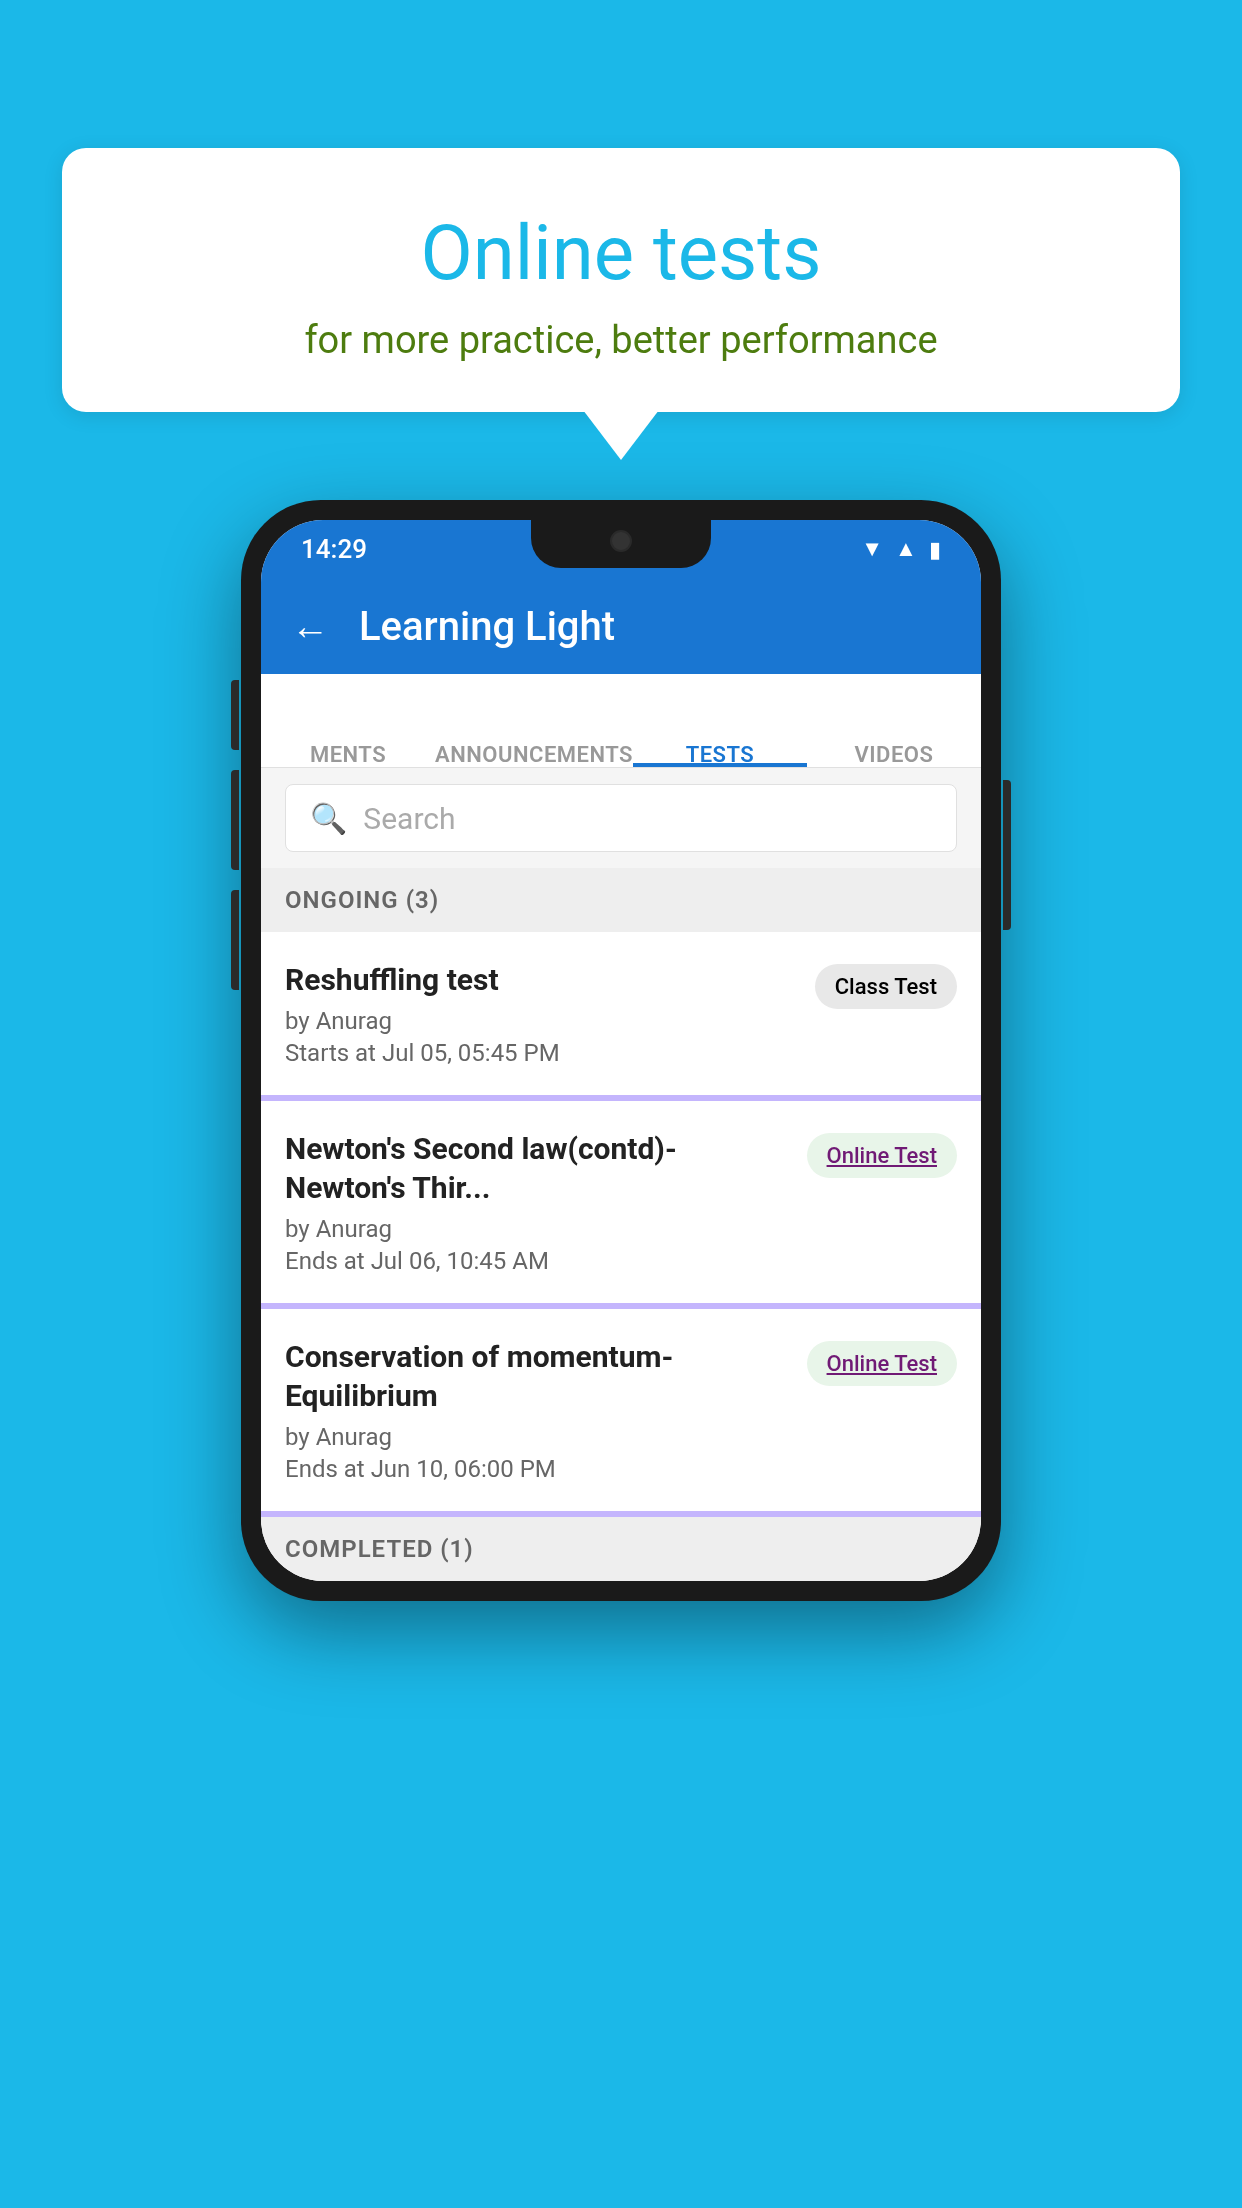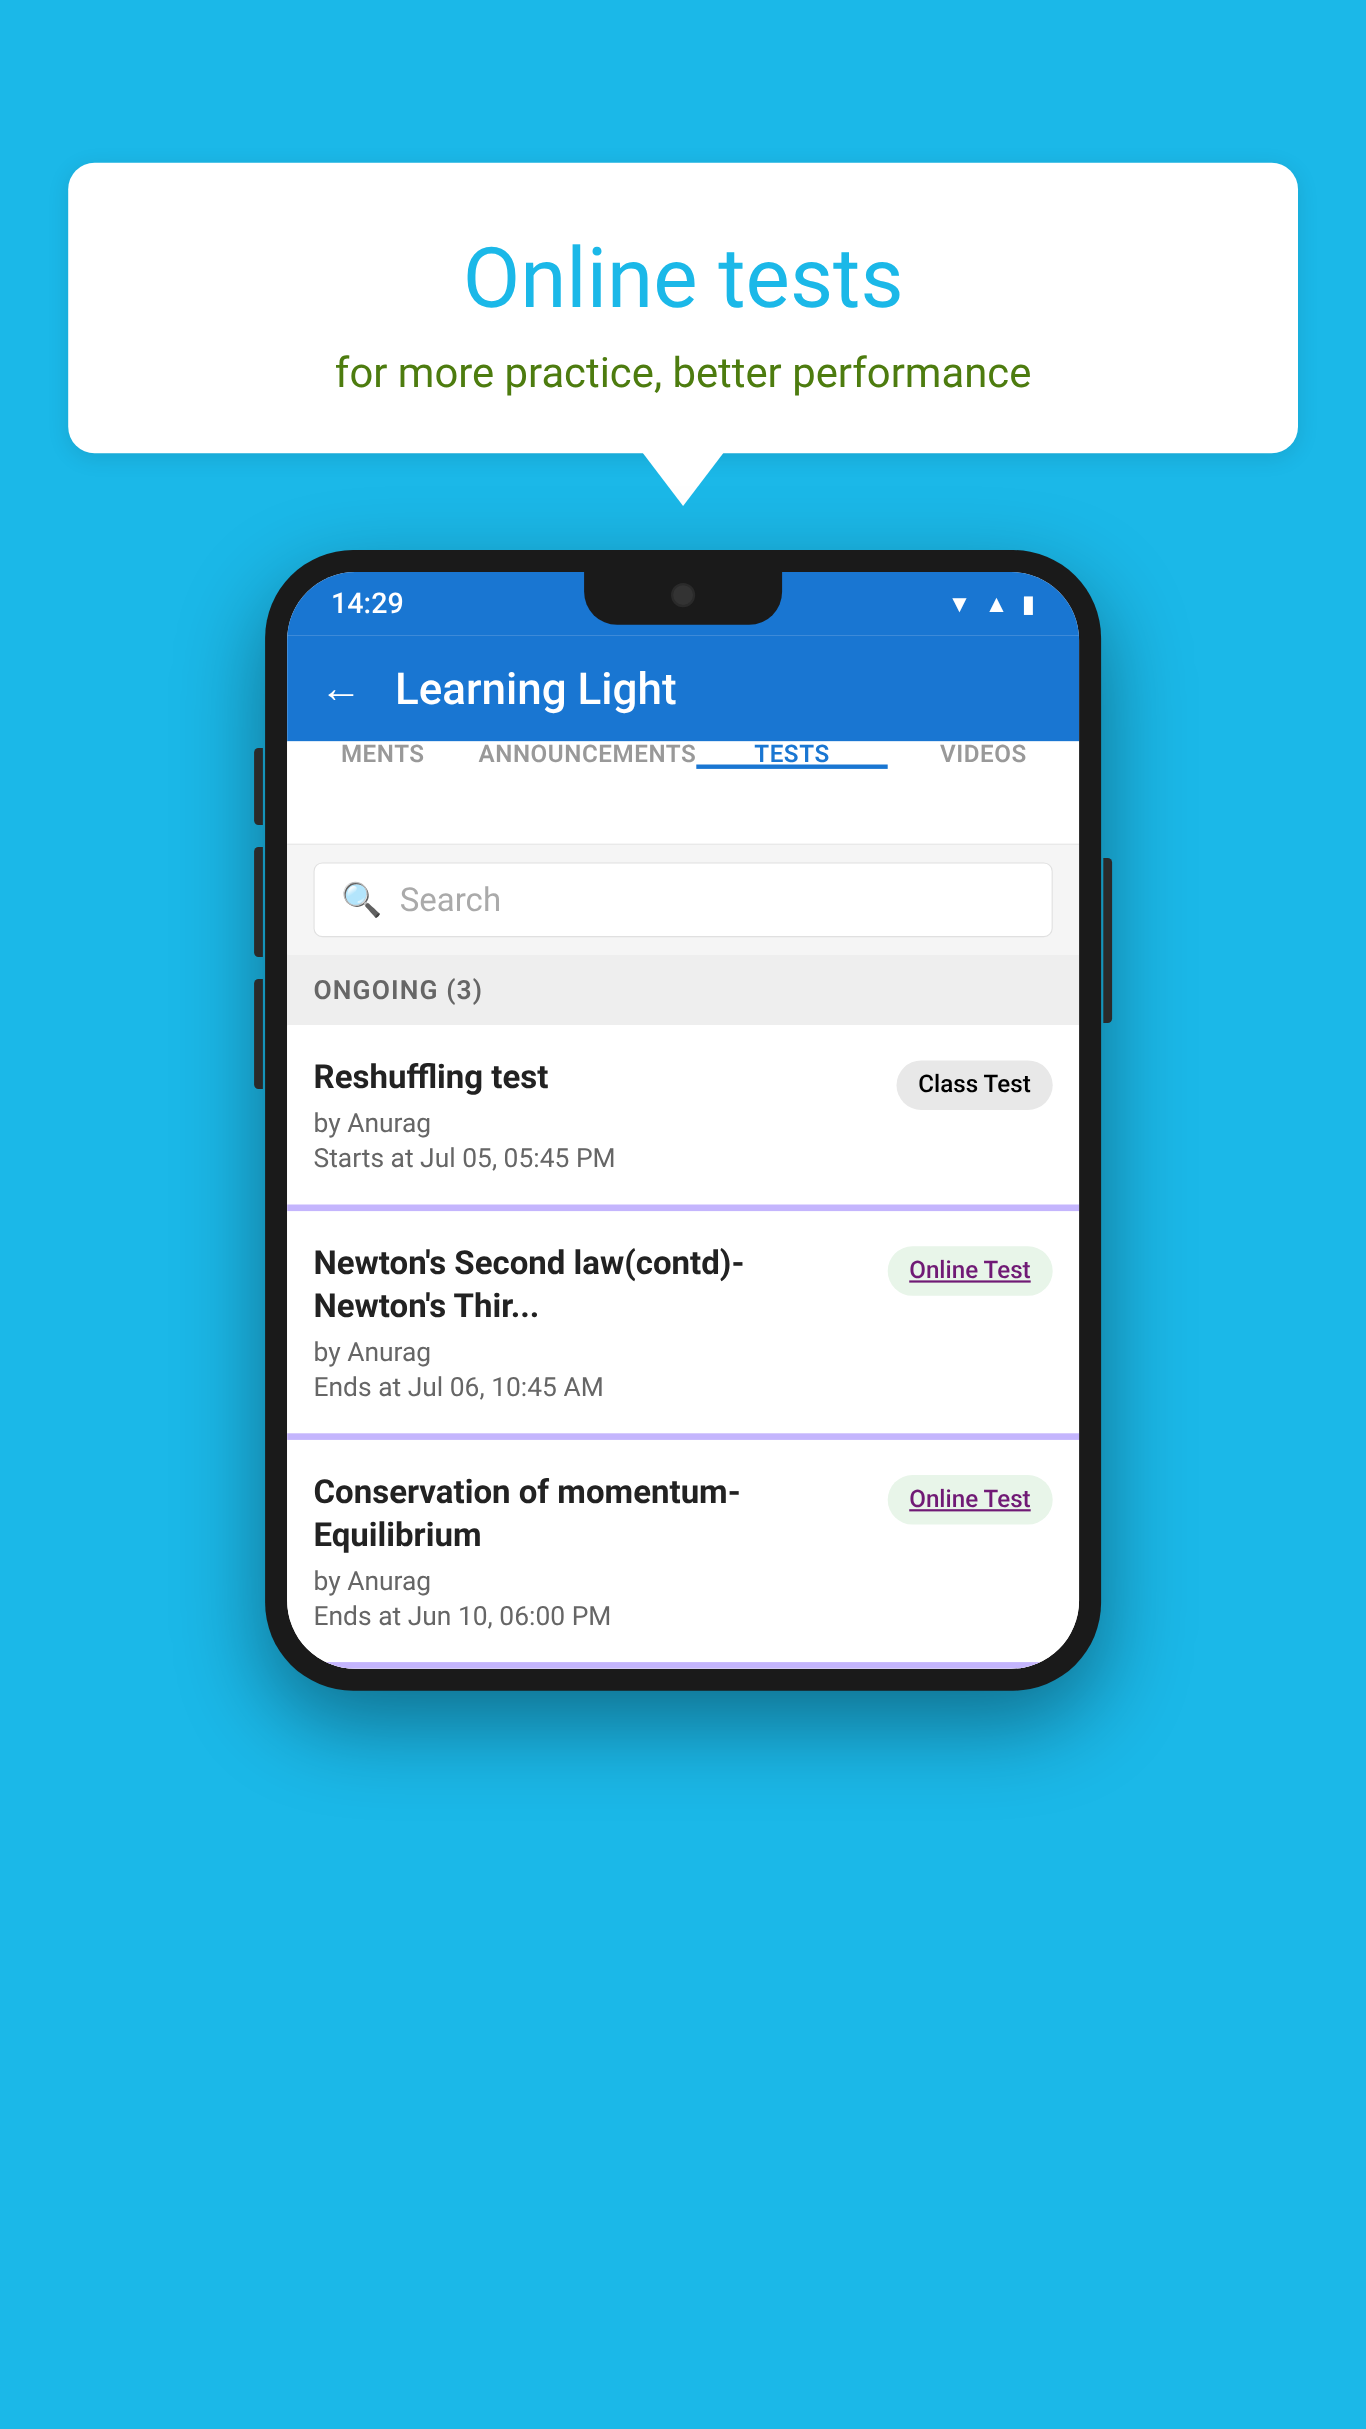--- a/index.html
+++ b/index.html
@@ -149,21 +149,21 @@
       color: white;
       font-size: 40px;
       font-weight: 500;
     }
 
     
     .tab-bar {
       background: white;
       height: 94px;
       display: flex;
-      align-items: flex-start;
+      align-items: flex-end;
       border-bottom: 1px solid #e0e0e0;
       overflow: hidden;
     }
 
     .tab-item {
       flex: 1;
       display: flex;
       align-items: center;
       justify-content: center;
       font-size: 22px;
@@ -418,16 +418,17 @@
           <div class="test-info">
             <div class="test-title">Conservation of momentum-Equilibrium</div>
             <div class="test-by">by Anurag</div>
             <div class="test-date">Ends at  Jun 10, 06:00 PM</div>
           </div>
           <div class="test-badge badge-online">Online Test</div>
         </div>
 
       </div>
 
+      <div class="completed-section">COMPLETED (1)</div>
 
     </div>
   </div>
 </div>
 
 </body></html>

